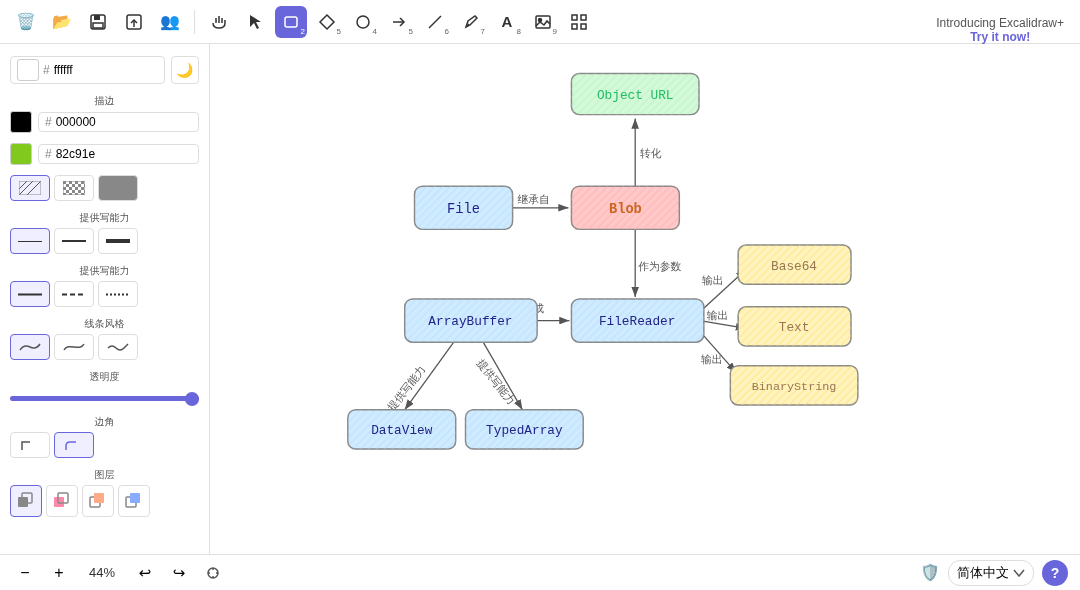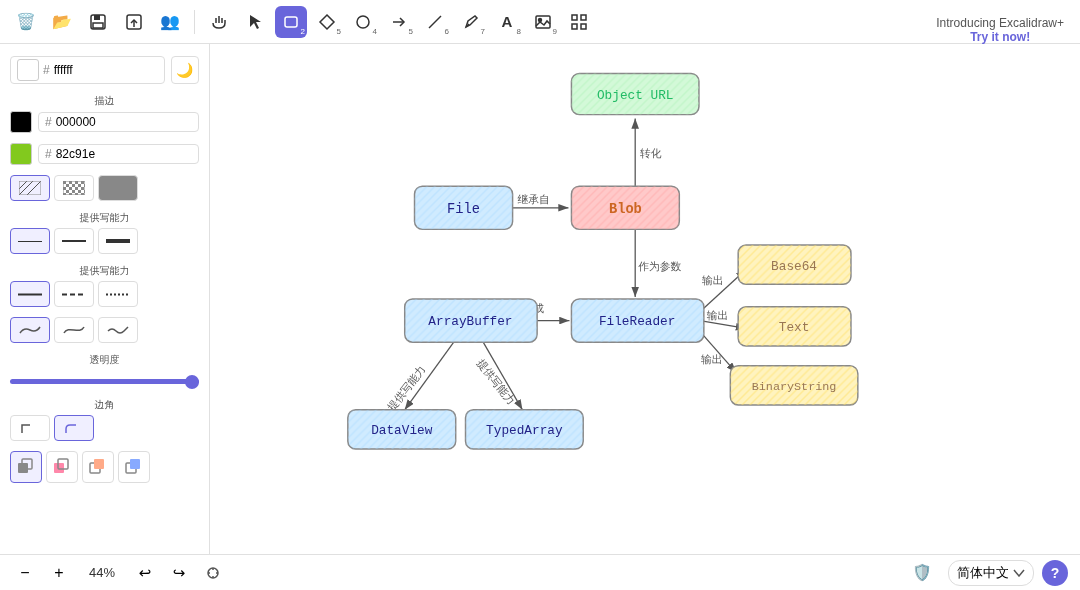--- a/index.html
+++ b/index.html
@@ -190,21 +190,21 @@
       display: flex; align-items: center; justify-content: center;
     }
 
     #bottom-right {
       position: absolute; right: 12px;
       display: flex; align-items: center; gap: 8px;
     }
     .lang-select-wrap {
       display: flex; align-items: center; gap: 4px;
       border: 1px solid #ddd; border-radius: 12px; padding: 3px 8px;
-      cursor: pointer; font-size: 13px; margin-left: 8px;
+      cursor: pointer; font-size: 13px;
     }
     .help-btn {
       width: 26px; height: 26px; border-radius: 50%;
       background: #6965db; color: #fff; border: none; cursor: pointer;
       font-size: 14px; font-weight: bold;
       display: flex; align-items: center; justify-content: center;
     }
     .shield-icon { color: #6965db; font-size: 16px; }
   </style>
 </head>
@@ -425,20 +425,21 @@
         </button>
         <button class="edge-opt">
           <svg width="24" height="3">
               <line x1="0" y1="1.5" x2="24" y2="1.5" stroke="#333" stroke-width="2" stroke-dasharray="2,2"></line>
             </svg>
         </button>
       </div>
     </div>
 
     <div>
+      <div class="panel-label">线条风格</div>
       <div class="slant-options">
         <button class="slant-opt active">
           <svg width="24" height="14" viewBox="0 0 24 14">
               <path d="M2,10 Q6,4 12,7 Q18,10 22,4" fill="none" stroke="#555" stroke-width="1.5"></path>
             </svg>
         </button>
         <button class="slant-opt">
           <svg width="24" height="14" viewBox="0 0 24 14">
               <path d="M2,10 C6,2 18,12 22,4" fill="none" stroke="#555" stroke-width="1.5"></path>
             </svg>
@@ -466,20 +467,21 @@
         </button>
         <button class="corner-opt active">
           <svg width="24" height="14" viewBox="0 0 24 14">
               <path d="M4,12 L4,8 Q4,4 8,4 L14,4" fill="none" stroke="#6965db" stroke-width="1.5"></path>
             </svg>
         </button>
       </div>
     </div>
 
     <div>
+      <div class="panel-label">图层</div>
       <div class="layers-row">
         <button class="layer-btn active" title="Send to back">
           <svg width="18" height="18" viewBox="0 0 18 18">
               <rect x="1" y="5" width="10" height="10" fill="#888" rx="1"></rect>
               <rect x="5" y="1" width="10" height="10" fill="none" stroke="#888" stroke-width="1.5" rx="1"></rect>
             </svg>
         </button>
         <button class="layer-btn" title="Send backward">
           <svg width="18" height="18" viewBox="0 0 18 18">
               <rect x="1" y="5" width="10" height="10" fill="#f8a" rx="1"></rect>

